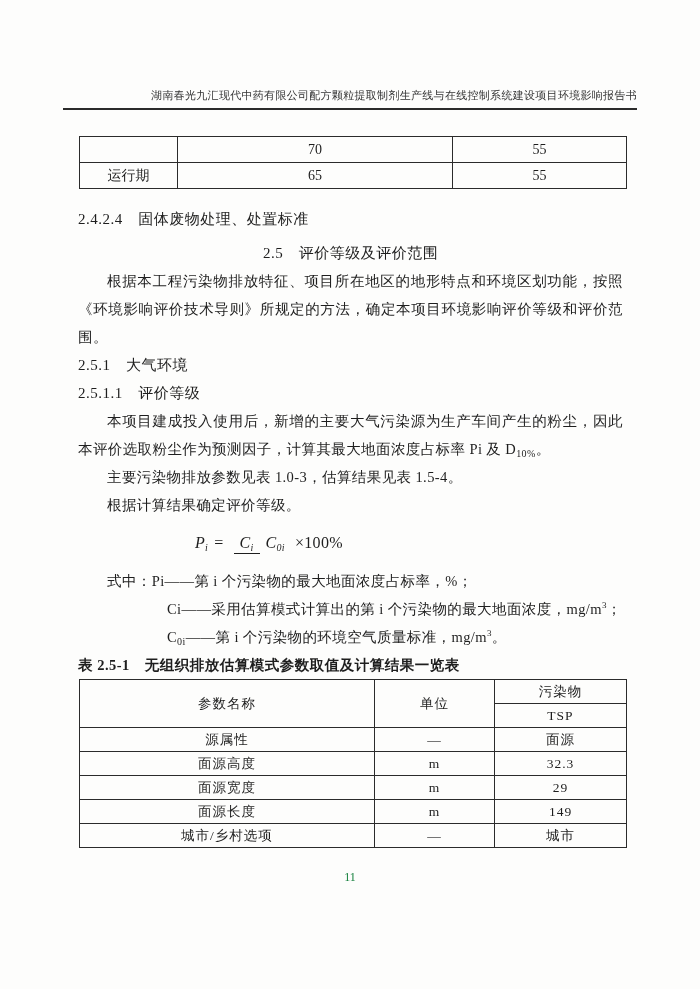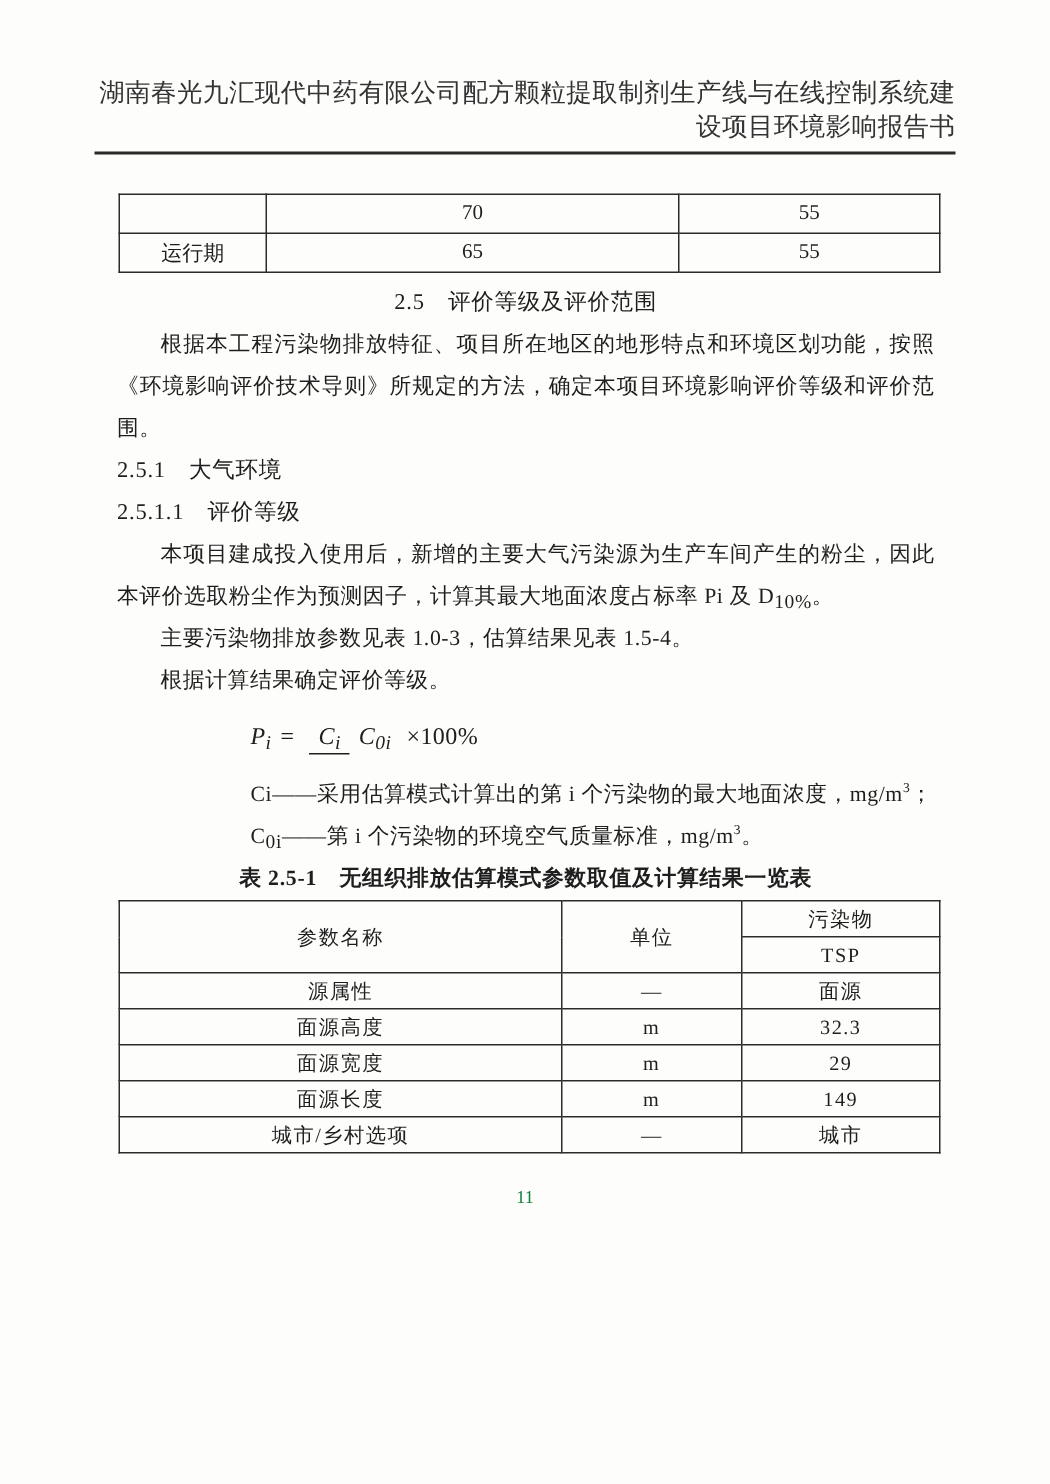--- a/index.html
+++ b/index.html
@@ -10,25 +10,26 @@
     background:#fdfdfc;
     box-sizing:border-box;
     padding:50px 63px 0 63px;
     font-family:"Liberation Serif","DejaVu Serif",serif;
     color:#1e1e1e;
     overflow:hidden;
   }
   
   .doc-header {
     text-align:right;
-    font-size:17px;
+    font-size:11px;
     color:#333;
     letter-spacing:0.3px;
     padding-bottom:5px;
     border-bottom:2px solid #2b2b2b;
+    margin-top:38px;
   }
   
   table { border-collapse:collapse; table-layout:fixed; }
   td {
     border:1px solid #2b2b2b;
     text-align:center;
     vertical-align:middle;
     font-size:13.5px;
     padding:0 4px;
     box-sizing:border-box;
@@ -40,38 +41,38 @@
   .param-table { width:547px; margin:0 0 0 16px; }
   .param-table td { height:24px; letter-spacing:1px; }
   
   .content { margin:0 14px 0 15px; font-size:14.5px; line-height:28px; }
   .heading { font-size:15px; letter-spacing:0.5px; margin:0; }
   .h-first { margin-top:16px; }
   .h-25 { margin-top:6px;text-align:center; }
   .para { margin:0; text-align:justify; text-indent:2em; letter-spacing:0.4px; }
   .where-line1 { margin:0; padding-left:29px; letter-spacing:0.4px; }
   .where-line2 { margin:0; padding-left:89px; letter-spacing:0.4px; }
-  sub { font-size:13px; vertical-align:-3px; line-height:0; }
+  sub { font-size:10px; vertical-align:-3px; line-height:0; }
   sup { font-size:9px; vertical-align:6px; line-height:0; }
   
   .formula {
     display:flex; align-items:center;
-    margin:2px 0 2px 89px;
+    margin:2px 0 2px 117px;
     height:44px;
     font-size:16px; font-style:italic;
     letter-spacing:0.3px;
   }
   .formula .upright { font-style:normal; }
   .frac { display:inline-flex; flex-direction:row; align-items:center; margin:0 4px; line-height:20px; }
   .frac .num { padding:0 6px; border-bottom:1px solid #1e1e1e; }
   .frac .den { padding:0 6px; }
   .f-eq { margin:0 6px; font-style:normal; }
   
   .table-caption {
-    text-align:center; font-weight:bold;
+    text-align:left; font-weight:bold;
     font-size:14.5px; line-height:28px;
     margin:0; letter-spacing:0.5px;
   }
   .page-number {
     text-align:center; font-size:12px; color:#15803d;
     margin-top:22px;
   }
 </style>
 </head>
 <body>
@@ -95,20 +96,21 @@
       <tr>
         <td>运行期</td>
         <td>65</td>
         <td>55</td>
       </tr>
     </tbody>
   </table>
 
   <div class="content">
 
+    <p class="heading h-first">2.4.2.4　固体废物处理、处置标准</p>
 
 
     <p class="heading h-25">2.5　评价等级及评价范围</p>
 
     <p class="para">根据本工程污染物排放特征、项目所在地区的地形特点和环境区划功能，按照《环境影响评价技术导则》所规定的方法，确定本项目环境影响评价等级和评价范围。</p>
 
     <p class="heading">2.5.1　大气环境</p>
 
     <p class="heading">2.5.1.1　评价等级</p>
 
@@ -121,20 +123,21 @@
     <div class="formula">
       <span><span>P</span><sub>i</sub></span>
       <span class="f-eq">=</span>
       <span class="frac">
         <span class="num"><span>C</span><sub>i</sub></span>
         <span class="den"><span>C</span><sub>0i</sub></span>
       </span>
       <span class="upright">×100%</span>
     </div>
 
+    <p class="where-line1">式中：Pi——第 i 个污染物的最大地面浓度占标率，%；</p>
 
     <p class="where-line2"><span>Ci——采用估算模式计算出的第 i 个污染物的最大地面浓度，mg/m</span><sup>3</sup><span>；</span></p>
 
     <p class="where-line2"><span>C</span><sub>0i</sub><span>——第 i 个污染物的环境空气质量标准，mg/m</span><sup>3</sup><span>。</span></p>
 
 
     <p class="table-caption">表 2.5-1　无组织排放估算模式参数取值及计算结果一览表</p>
 
   </div>
 

